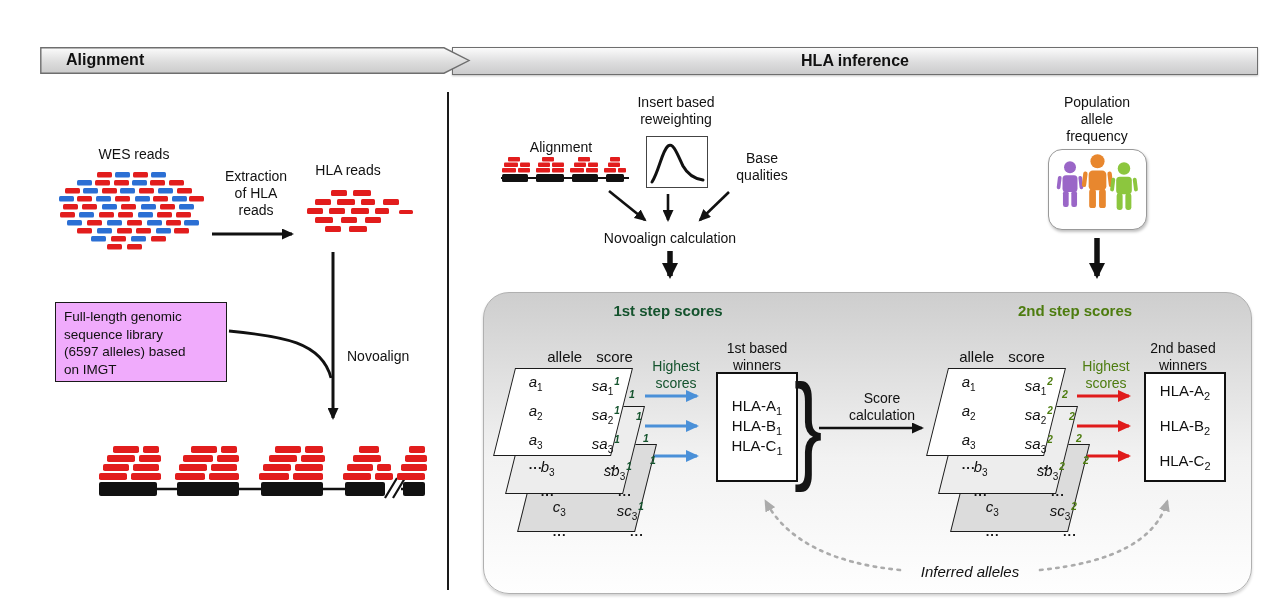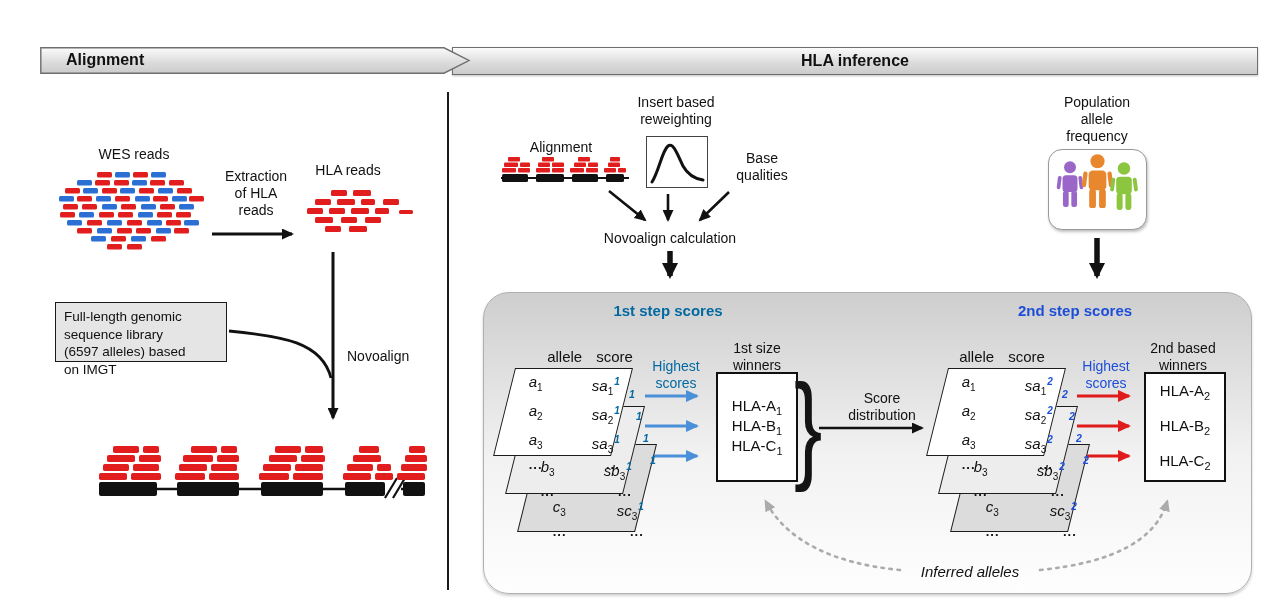--- a/index.html
+++ b/index.html
@@ -3,28 +3,28 @@
 <meta charset="utf-8">
 <style>
   html,body{margin:0;padding:0;}
   body{width:1280px;height:610px;position:relative;background:#fff;overflow:hidden;
        font-family:"Liberation Sans", sans-serif;color:#111;}
   .abs{position:absolute;}
   .ctr{text-align:center;}
   .lbl{font-size:14px;line-height:1.22;}
   .bl{display:block;}
   .bold{font-weight:bold;}
-  .c-blue{color:#0369a1;}
-  .c-red{color:#1d4ed8;}
+  .c-blue{color:#14532d;}
+  .c-red{color:#4d7c0f;}
   
   .banner{height:26px;line-height:26px;font-size:16px;font-weight:bold;
           background:linear-gradient(#fbfbfb,#ddddde 55%,#cbcbcc);
           border:1px solid #6e6e6e;box-shadow:0 1px 2px rgba(0,0,0,.25);}
   
-  .libbox{width:172px;height:60px;border:1.6px solid #1a1a1a;background:#e5e5e5;
+  .libbox{width:172px;height:80px;border:1.6px solid #1a1a1a;background:#f0abfc;
           font-size:13.5px;line-height:1.3;padding:5px 8px;box-sizing:border-box;}
   .winbox{width:78px;height:106px;border:2px solid #101010;background:#fff;
           display:flex;flex-direction:column;justify-content:space-around;
           align-items:center;font-size:15px;z-index:3;}
   .winbox sub{font-size:11px;}
   .distbox{width:60px;height:50px;border:1.3px solid #444;background:#fff;z-index:3;}
   .popbox{width:97px;height:79px;border:1.4px solid #999;border-radius:14px;background:#fff;
           box-shadow:1px 2px 3px rgba(0,0,0,.25);z-index:3;}
   
   .bigbox{left:483px;top:292px;width:767px;height:300px;border-radius:26px;
@@ -411,33 +411,33 @@
 <span class="stray c-blue" style="left:636px;top:410px">1</span>
 <span class="stray c-blue" style="left:643px;top:432px">1</span>
 <span class="stray c-blue" style="left:650px;top:454px">1</span>
 
 <div class="abs ctr c-blue z3 lbl" style="left:638px;top:358px;width:76px;">
   <span class="bl">Highest</span>
   <span class="bl">scores</span>
 </div>
 
 <div class="abs ctr z3 lbl" style="left:714px;top:340px;width:86px;">
-  <span class="bl">1st size</span>
+  <span class="bl">1st based</span>
   <span class="bl">winners</span>
 </div>
 <div class="abs winbox" style="left:716px;top:372px;justify-content:center;">
   <div><span>HLA-A</span><sub>1</sub></div>
   <div><span>HLA-B</span><sub>1</sub></div>
   <div><span>HLA-C</span><sub>1</sub></div>
 </div>
 <div class="abs brace" style="left:794px;top:374px;">}</div>
 
 <div class="abs ctr z3 lbl" style="left:828px;top:390px;width:108px;">
   <span class="bl">Score</span>
-  <span class="bl">distribution</span>
+  <span class="bl">calculation</span>
 </div>
 
 <div class="abs ctr bold c-red z3" style="left:975px;top:302px;width:200px;font-size:15px;">2nd step scores</div>
 
 <div class="abs z3" style="left:946px;top:348px;width:112px;font-size:15px;display:flex;justify-content:center;gap:14px;">
   <span>allele</span>
   <span>score</span>
 </div>
 
 <div class="card card-back" style="left:972px;top:444px;">

